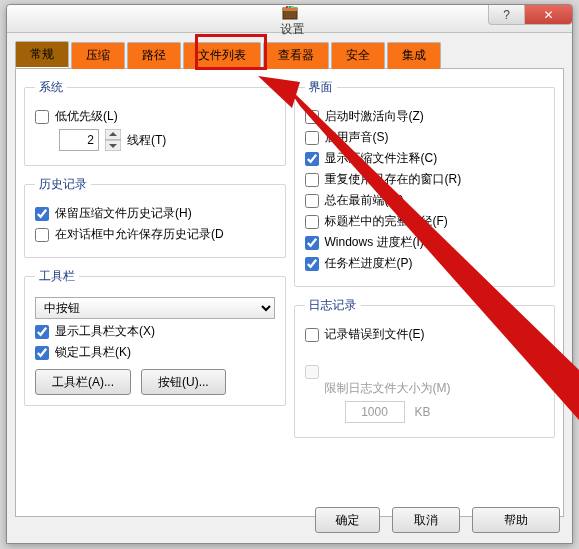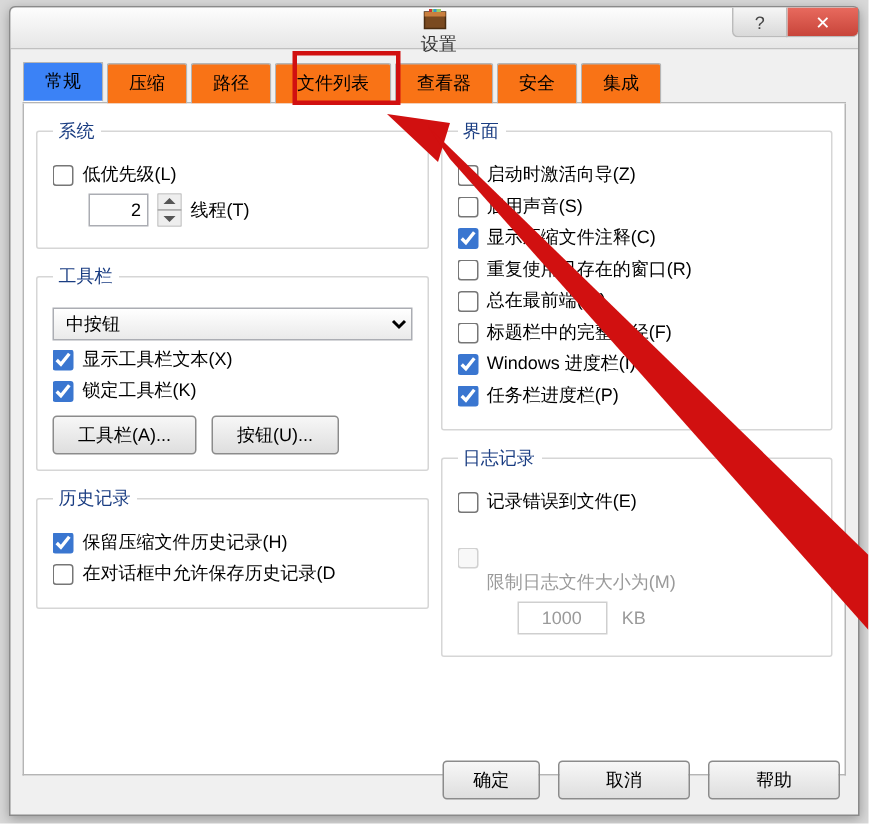--- a/index.html
+++ b/index.html
@@ -11,21 +11,21 @@
 .titlebar .app-icon { width: 16px; height: 16px; margin-right: 6px; display: inline-block; }
 .titlebar .app-icon svg { width:16px; height:16px; }
 .titlebar .title { color: #333; }
 .win-controls { position: absolute; right: 0; top: 0; display: flex; height: 20px; }
 .win-btn { height: 20px; width: 36px; display: flex; align-items: center; justify-content: center; background: linear-gradient(to bottom,#f6f6f6,#d9d9d9); border-left:1px solid #bbb; border-bottom:1px solid #bbb; color:#444; }
 .win-btn.close { width: 48px; background: linear-gradient(to bottom,#e86a5e,#c8453a); color:#fff; border-bottom-right-radius:4px; }
 .win-btn.help { border-bottom-left-radius: 4px; }
 
 .tabs { display: flex; margin: 8px 8px 0 8px; border-bottom: 1px solid #b5b5b5; }
 .tab { padding: 4px 14px 4px 14px; border: 1px solid #b5b5b5; border-bottom: none; margin-right: 2px; background: #f97316; border-radius: 2px 2px 0 0; position: relative; top:1px; }
-.tab.selected { background: #3b82f6; border-bottom: 1px solid #fff; top:0; }
+.tab.selected { background: #a16207; border-bottom: 1px solid #fff; top:0; }
 .tab-highlight { position: absolute; border: 3px solid #d11010; pointer-events:none; }
 
 .pane { background:#fff; margin:0 8px 8px 8px; border:1px solid #b5b5b5; border-top:none; height: 448px; padding: 10px 8px; display:flex; gap:8px; position:relative; }
 .col { flex:1; }
 
 fieldset { border:1px solid #d6d6d6; border-radius:2px; margin-bottom:10px; padding: 8px 10px 10px 10px; }
 legend { padding: 0 4px; color:#1a3d82; }
 .row { display:flex; align-items:center; margin: 4px 0; gap:6px; }
 input[type=checkbox]{ width:14px; height:14px; accent-color:#3a76d0;}
 .num { width:40px; height:22px; text-align:right; padding-right:4px; border:1px solid #abadb3; background:#fff; }
@@ -92,52 +92,52 @@
               <rect x="0" y="0" width="16" height="11" fill="#eee" stroke="#aaa"></rect>
               <rect x="0" y="11" width="16" height="11" fill="#eee" stroke="#aaa"></rect>
               <path d="M4 7 L8 3 L12 7 Z" fill="#555"></path>
               <path d="M4 15 L8 19 L12 15 Z" fill="#555"></path>
             </svg>
           <span>线程(T)</span>
         </div>
       </fieldset>
 
       <fieldset>
+        <legend>历史记录</legend>
+        <div class="row">
+          <input type="checkbox" checked="" style="">
+          <span>保留压缩文件历史记录(H)</span>
+        </div>
+        <div class="row">
+          <input type="checkbox" style="">
+          <span>在对话框中允许保存历史记录(D</span>
+        </div>
+      </fieldset>
+
+      <fieldset>
         <legend>工具栏</legend>
         <div class="row">
           <select>
             <option>中按钮</option>
           </select>
         </div>
         <div class="row">
           <input type="checkbox" checked="" style="">
           <span>显示工具栏文本(X)</span>
         </div>
         <div class="row">
           <input type="checkbox" checked="" style="">
           <span>锁定工具栏(K)</span>
         </div>
         <div class="btn-row">
           <button class="btn"><span>工具栏(A)...</span></button>
           <button class="btn"><span>按钮(U)...</span></button>
         </div>
       </fieldset>
 
-      <fieldset>
-        <legend>历史记录</legend>
-        <div class="row">
-          <input type="checkbox" checked="" style="">
-          <span>保留压缩文件历史记录(H)</span>
-        </div>
-        <div class="row">
-          <input type="checkbox" style="">
-          <span>在对话框中允许保存历史记录(D</span>
-        </div>
-      </fieldset>
-
     </div>
 
     <div class="col">
 
       <fieldset>
         <legend>界面</legend>
         <div class="row">
             <input type="checkbox" style="">
             <span>启动时激活向导(Z)</span>
           </div>
@@ -185,21 +185,21 @@
           <input type="text" disabled="" value="1000" style="">
           <span class="kb">KB</span>
         </div>
       </fieldset>
 
     </div>
   </div>
 
   <div class="dlg-buttons">
     <button class="btn" style="width:65px;"><span>确定</span></button>
-    <button class="btn" style="width:88px;"><span>取消</span></button>
+    <button class="btn" style="width:68px;"><span>取消</span></button>
     <button class="btn" style="width:88px;text-align:center;"><span>帮助</span></button>
     </div>
   </div>
 
 <div class="tab-highlight" style="left:195px; top:34px; width:72px; height:36px;"></div>
 <svg class="arrow-overlay">
   <defs></defs>
   <polygon points="258,76 300,82 292,108" fill="#d11010"></polygon>
   <polygon points="285,84 579,370 579,420 300,106" fill="#d11010"></polygon>
 </svg>

